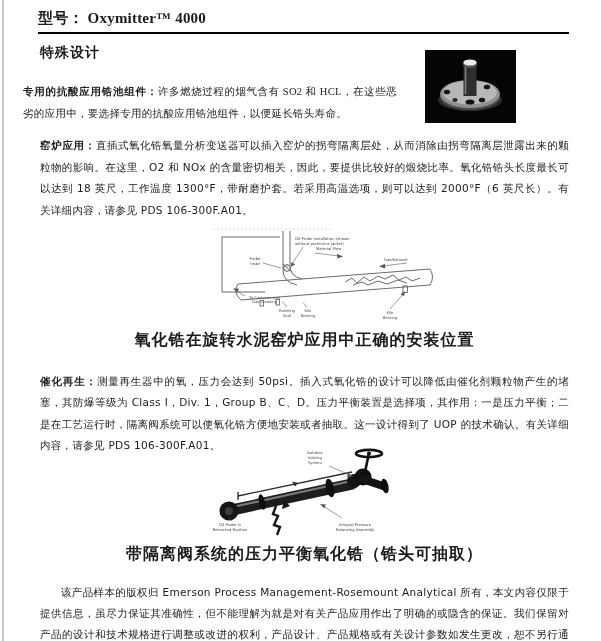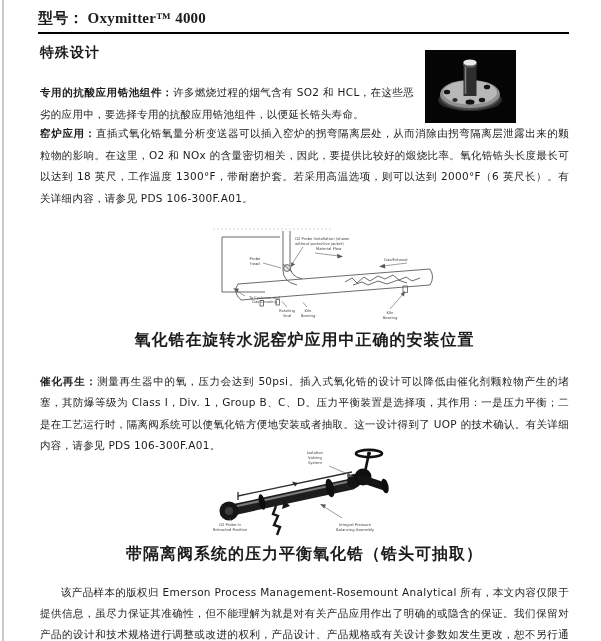--- a/index.html
+++ b/index.html
@@ -20,22 +20,22 @@
   }
   .doc-header .model{margin-left:4px;text-align:center;}
   
   .section-title{left:40px;top:44px;font-size:14px;font-weight:bold;letter-spacing:1px;}
   
   .para{
     font-size:10.5px;line-height:21.5px;text-align:justify;
     letter-spacing:.3px;word-break:break-all;
   }
   .para b{letter-spacing:.5px;}
-  .p-acid{left:40px;top:70px;width:374px;line-height:22px;}
-  .p-kiln{left:40px;top:115px;width:529px;margin-top:8px;}
+  .p-acid{left:23px;top:70px;width:374px;line-height:22px;font-family:Liberation Serif, serif;}
+  .p-kiln{left:40px;top:127px;width:529px;margin-top:8px;}
   .p-catalytic{left:40px;top:360px;width:529px;}
   .p-copyright{left:40px;top:571px;width:529px;text-indent:2em;line-height:21px;}
   
   .flange-photo{left:425px;top:50px;width:91px;height:73px;}
   .kiln-figure{left:183px;top:226px;width:252px;height:98px;}
   .probe-figure{left:202px;top:446px;width:220px;height:96px;}
   .fig-caption{
     left:4px;top:330px;width:601px;text-align:center;
     font-size:16px;font-weight:bold;letter-spacing:1px;
   }

